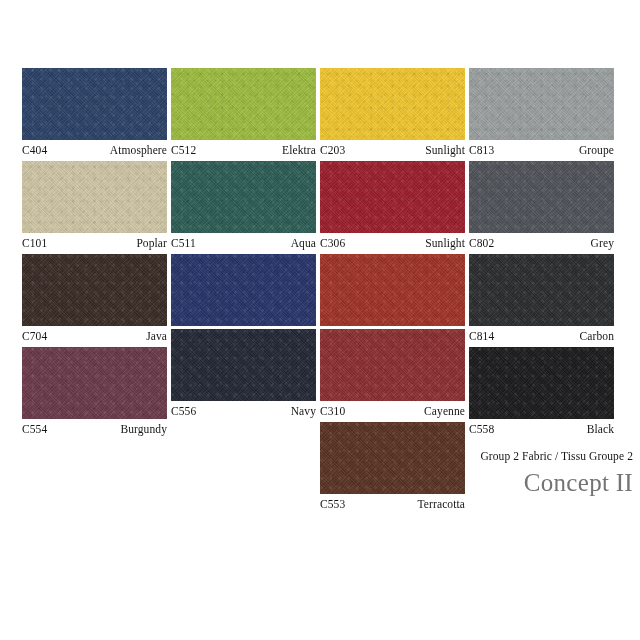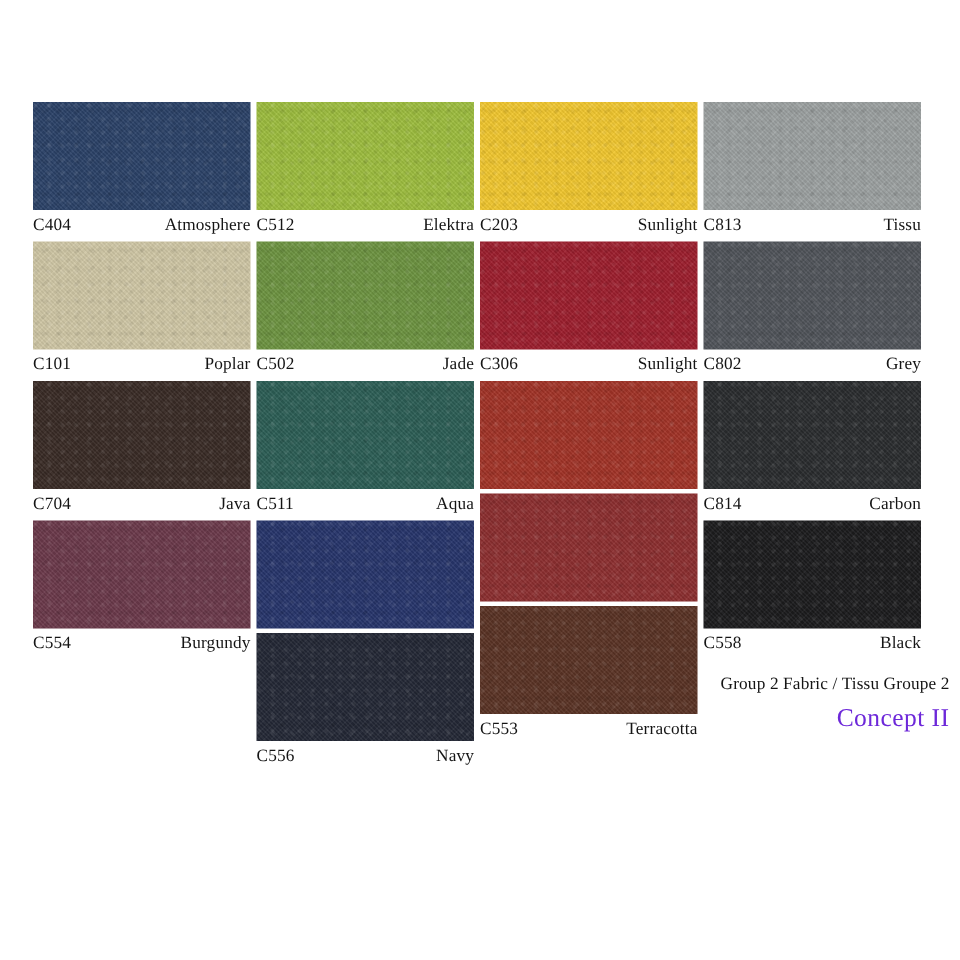--- a/index.html
+++ b/index.html
@@ -107,22 +107,22 @@
     margin-left: -8px;
     text-align: right;
   }
   .title-sub {
     font-size: 11.5px;
     color: #141414;
     letter-spacing: 0.1px;
     white-space: nowrap;
   }
   .title-main {
-    font-size: 17px;
-    color: #6d28d9;
+    font-size: 25px;
+    color: #737373;
     margin-top: 7px;
     letter-spacing: 0.3px;
     white-space: nowrap;
   }
 </style>
 </head>
 <body>
 
 <div id="sheet">
 
@@ -161,27 +161,20 @@
 
     <div class="col">
       <div class="cell">
         <div class="chip" style="background-color: rgb(157, 189, 63);"></div>
         <div class="label">
           <span class="code">C512</span>
           <span class="name">Elektra</span>
         </div>
       </div>
       <div class="cell">
-        <div class="chip" style="background-color: rgb(109, 147, 65);"></div>
-        <div class="label">
-          <span class="code">C502</span>
-          <span class="name">Jade</span>
-        </div>
-      </div>
-      <div class="cell">
         <div class="chip" style="background-color: rgb(45, 94, 86);"></div>
         <div class="label">
           <span class="code">C511</span>
           <span class="name">Aqua</span>
         </div>
       </div>
       <div class="cell">
         <div class="chip" style="background-color: rgb(39, 53, 107);"></div>
       </div>
       <div class="cell">
@@ -206,36 +199,40 @@
         <div class="label">
           <span class="code">C306</span>
           <span class="name">Sunlight</span>
         </div>
       </div>
       <div class="cell">
         <div class="chip" style="background-color: rgb(161, 51, 39);"></div>
       </div>
       <div class="cell">
         <div class="chip" style="background-color: rgb(140, 47, 48);"></div>
+        <div class="label">
+          <span class="code">C310</span>
+          <span class="name">Cayenne</span>
+        </div>
       </div>
       <div class="cell">
         <div class="chip" style="background-color: rgb(90, 51, 37);"></div>
         <div class="label">
           <span class="code">C553</span>
           <span class="name">Terracotta</span>
         </div>
       </div>
     </div>
 
     <div class="col">
       <div class="cell">
         <div class="chip" style="background-color: rgb(155, 160, 160);"></div>
         <div class="label">
           <span class="code">C813</span>
-          <span class="name">Tissu</span>
+          <span class="name">Groupe</span>
         </div>
       </div>
       <div class="cell">
         <div class="chip" style="background-color: rgb(80, 84, 90);"></div>
         <div class="label">
           <span class="code">C802</span>
           <span class="name">Grey</span>
         </div>
       </div>
       <div class="cell">

